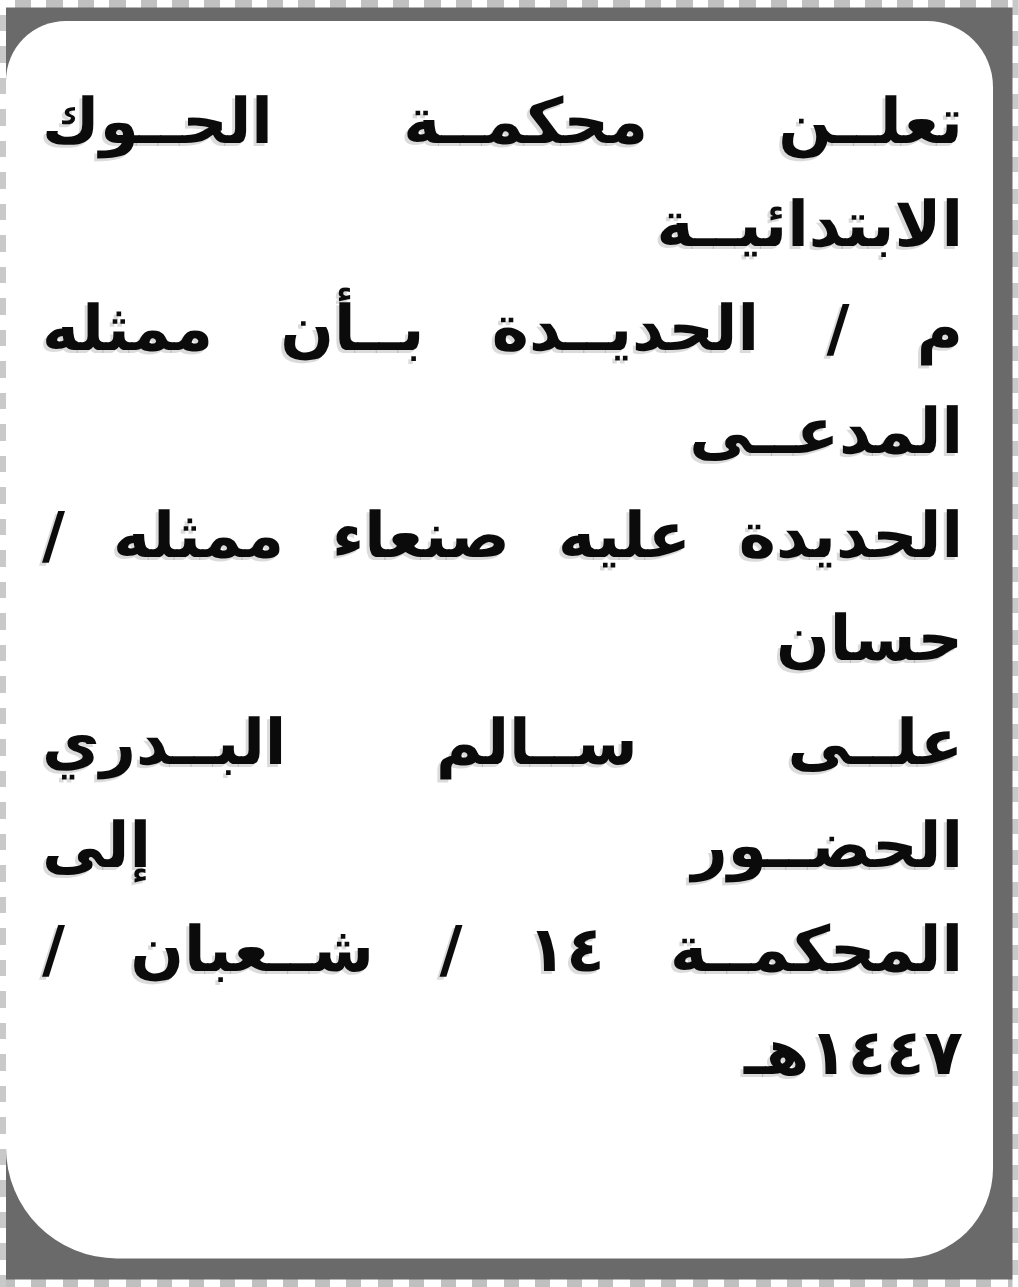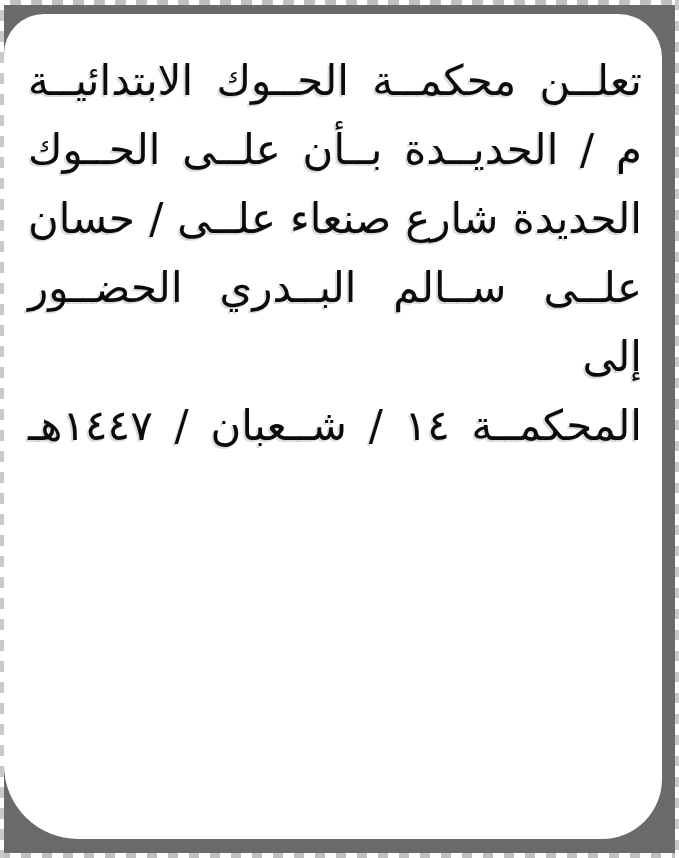--- a/index.html
+++ b/index.html
@@ -44,41 +44,41 @@
     background: #ffffff;
     border-radius: 40px 44px 60px 74px;
     box-sizing: border-box;
     padding: 32px 20px 0 24px;
     direction: rtl;
   }
   .line {
     direction: rtl;
     unicode-bidi: plaintext;
     font-size: 42px;
-    font-weight: normal;
+    font-weight: bold;
     color: #0b0b0b;
     line-height: 69px;
     white-space: normal;
     text-align: justify;
     text-align-last: justify;
     text-shadow: -2px 2px 0 rgba(0, 0, 0, 0.14);
   }
 </style>
 </head>
 <body>
 
 <div class="clipping">
 
   <div class="edge edge-top"></div>
   <div class="edge edge-bottom"></div>
   <div class="edge edge-left"></div>
   <div class="edge edge-right"></div>
 
   <div class="paper">
     <div class="line">تعلــن محكمــة الحــوك الابتدائيــة</div>
-    <div class="line">م / الحديــدة بــأن علــى الحــوك</div>
-    <div class="line">الحديدة شارع صنعاء علــى / حسان</div>
+    <div class="line">م / الحديــدة بــأن ممثله المدعــى</div>
+    <div class="line">الحديدة عليه صنعاء ممثله / حسان</div>
     <div class="line">علــى ســالم البــدري الحضــور إلى</div>
     <div class="line">المحكمــة ١٤ / شــعبان / ١٤٤٧هـ</div>
 
   </div>
 
 </div>
 
 </body></html>

